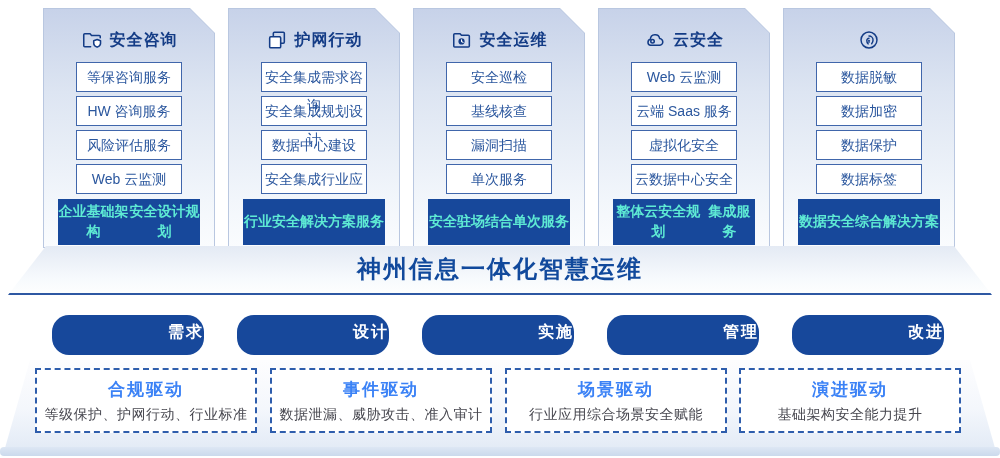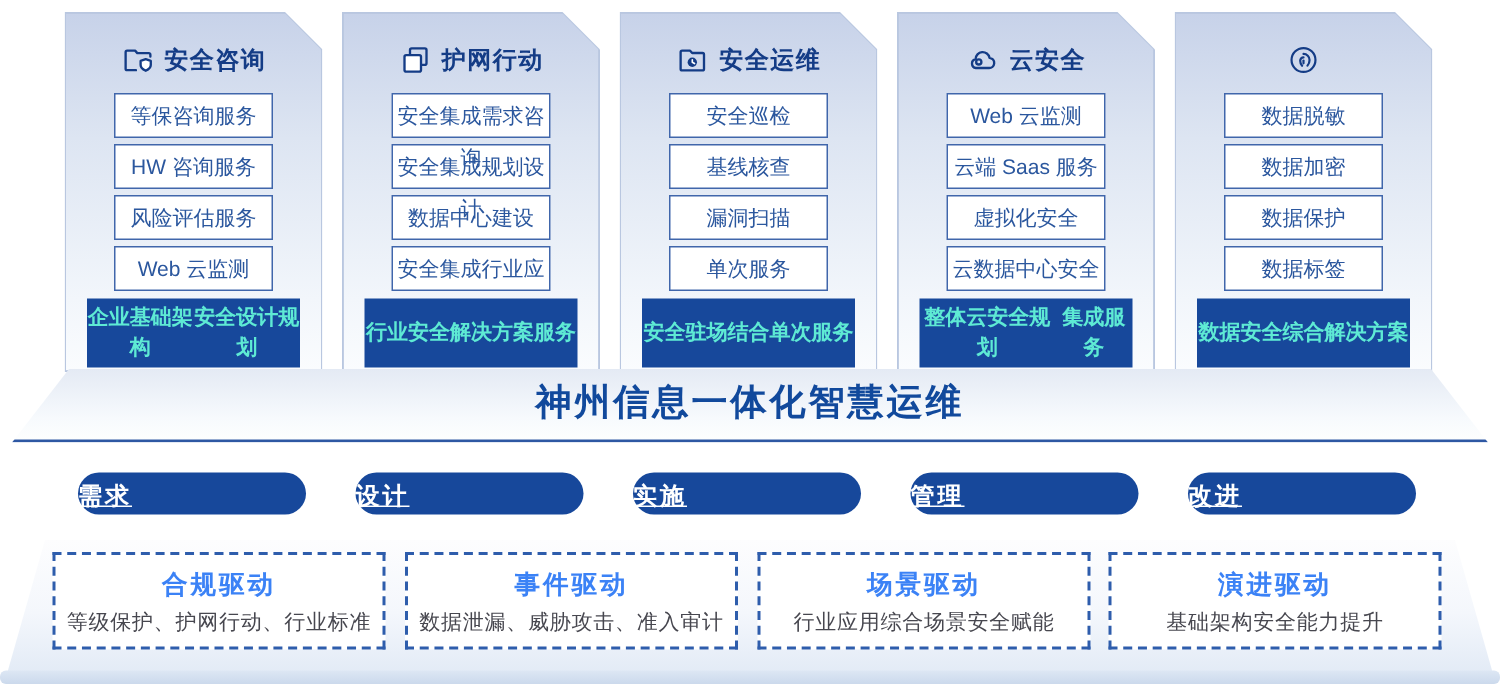--- a/index.html
+++ b/index.html
@@ -26,23 +26,23 @@
 
   
   .platform-top { position:absolute; left:8px; top:246px; width:984px; height:49px;
     clip-path:polygon(38px 0, calc(100% - 38px) 0, 100% 100%, 0 100%);
     background:linear-gradient(180deg,#e4eaf4 0%,#f7fafd 70%,#fdfefe 100%);
     border-bottom:2px solid #2e58a3; }
   .platform-title { width:100%; text-align:center; line-height:46px; font-size:24px;
     font-weight:bold; color:#11499c; letter-spacing:2px; }
 
   
-  .pill { position:absolute; top:315px; width:152px; height:28px; border-radius:17px;
-    background:#17489b; color:#fff; font-size:16px; font-weight:bold; text-align:left;
-    line-height:34px; letter-spacing:2px;text-decoration:underline; }
+  .pill { position:absolute; top:315px; width:152px; height:40px; border-radius:17px;
+    background:#17489b; color:#fff; font-size:16px; font-weight:bold; text-align:right;
+    line-height:34px; letter-spacing:2px; }
 
   
   .platform-bottom { position:absolute; left:5px; top:360px; width:990px; height:88px;
     clip-path:polygon(25px 0, calc(100% - 25px) 0, 100% 100%, 0 100%);
     background:linear-gradient(180deg,#fdfdfe 0%,#f4f7fc 55%,#e3ebf6 100%); }
   .platform-base { position:absolute; left:0; top:447px; width:1000px; height:9px;
     border-radius:4px; background:linear-gradient(180deg,#dde7f4 0%,#cbd9ec 100%); }
   .driver { position:absolute; top:368px; width:222px; height:65px; background:#fff;
     border:2px dashed #2e5dac; display:flex; flex-direction:column; align-items:center;
     justify-content:center; }

